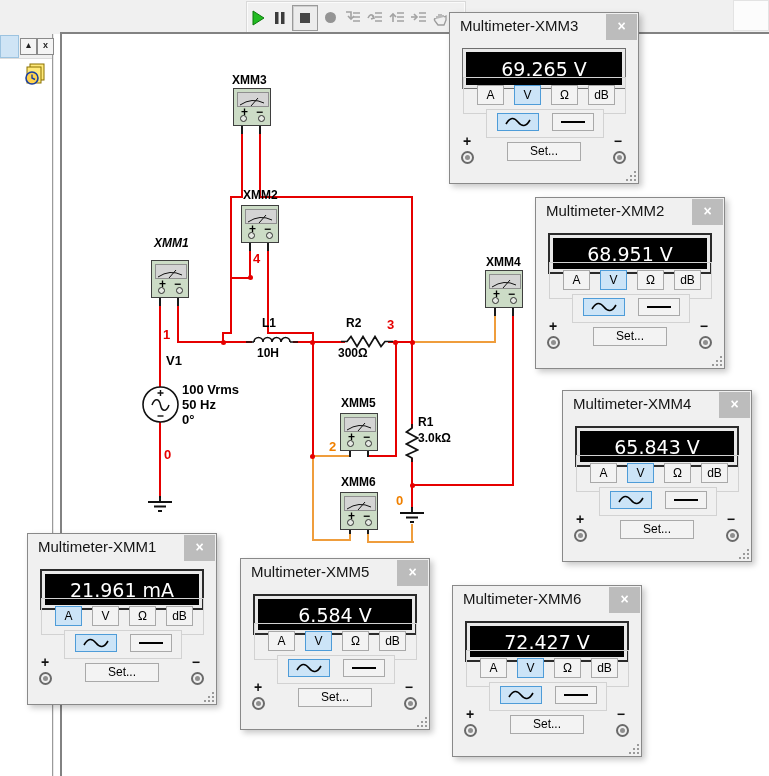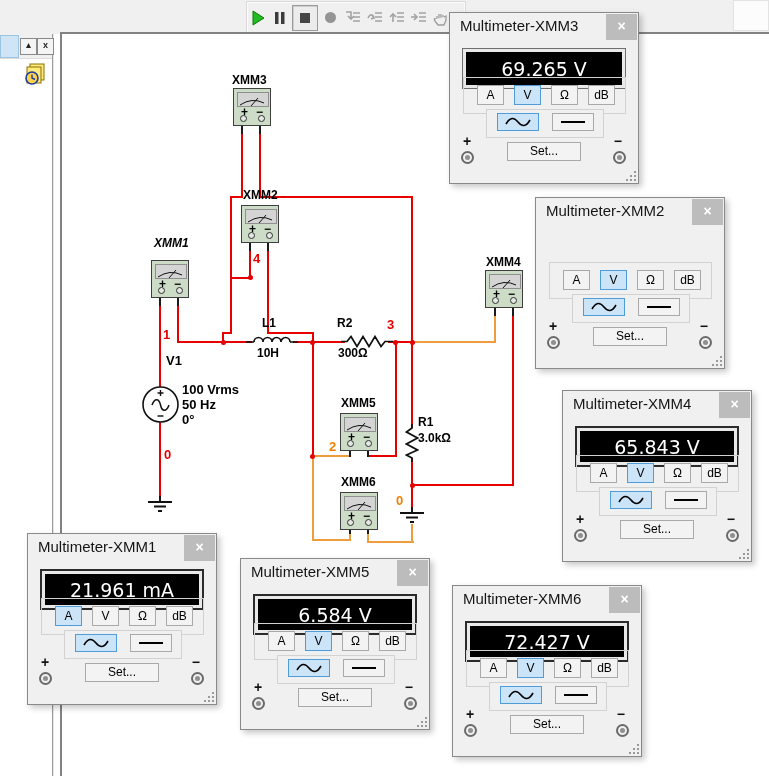--- a/index.html
+++ b/index.html
@@ -328,21 +328,21 @@
   <div class="clbl" style="left:232px;top:73px;">XMM3</div>
   <div class="clbl" style="left:486px;top:255px;text-align:right;">XMM4</div>
   <div class="clbl" style="left:341px;top:396px;">XMM5</div>
   <div class="clbl" style="left:341px;top:475px;">XMM6</div>
   <div class="clbl" style="left:166px;top:353px;font-size:13px;">V1</div>
   <div class="clbl" style="left:182px;top:382px;font-size:13px;">100 Vrms</div>
   <div class="clbl" style="left:182px;top:397px;font-size:13px;">50 Hz</div>
   <div class="clbl" style="left:182px;top:412px;font-size:13px;">0°</div>
   <div class="clbl" style="left:262px;top:316px;">L1</div>
   <div class="clbl" style="left:257px;top:346px;">10H</div>
-  <div class="clbl" style="left:337px;top:316px;text-align:right;">R2</div>
+  <div class="clbl" style="left:346px;top:316px;text-align:right;">R2</div>
   <div class="clbl" style="left:338px;top:346px;">300Ω</div>
   <div class="clbl" style="left:418px;top:415px;">R1</div>
   <div class="clbl" style="left:418px;top:431px;">3.0kΩ</div>
 
   <div class="net net-red" style="left:163px;top:327px;">1</div>
   <div class="net net-red" style="left:253px;top:251px;">4</div>
   <div class="net net-red" style="left:387px;top:317px;">3</div>
   <div class="net net-or" style="left:329px;top:439px;">2</div>
   <div class="net net-red" style="left:164px;top:447px;">0</div>
   <div class="net net-or" style="left:396px;top:493px;">0</div>
@@ -384,20 +384,23 @@
         <b style="right:4px;bottom:4px;"></b>
         <b style="right:0;bottom:0;"></b>
         <b style="right:4px;bottom:0;"></b>
         <b style="right:8px;bottom:0;"></b>
       </div>
   </div>
 
   <div class="mm" style="left:535px;top:197px;">
     <div class="mm-title">Multimeter-XMM2</div>
     <div class="mm-close">×</div>
+    <div class="mm-dframe" style="border-width:2px;border-color:#2b2b2b;">
+        <div class="mm-display">68.951 V</div>
+      </div>
     <div class="grp1"></div>
       <div class="grp2"></div>
     <div class="mbtn" style="left:27px;">A</div>
     <div class="mbtn sel" style="left:64px;">V</div>
     <div class="mbtn" style="left:101px;">Ω</div>
     <div class="mbtn" style="left:138px;">dB</div>
     <div class="wbtn sel" style="left:47px;">
         <svg width="26" height="12" viewBox="0 0 26 12">
           <path d="M1,8 C5,1 9,1 13,6 C17,11 21,11 25,4" stroke="#000" stroke-width="1.6" fill="none"></path>
         </svg>

